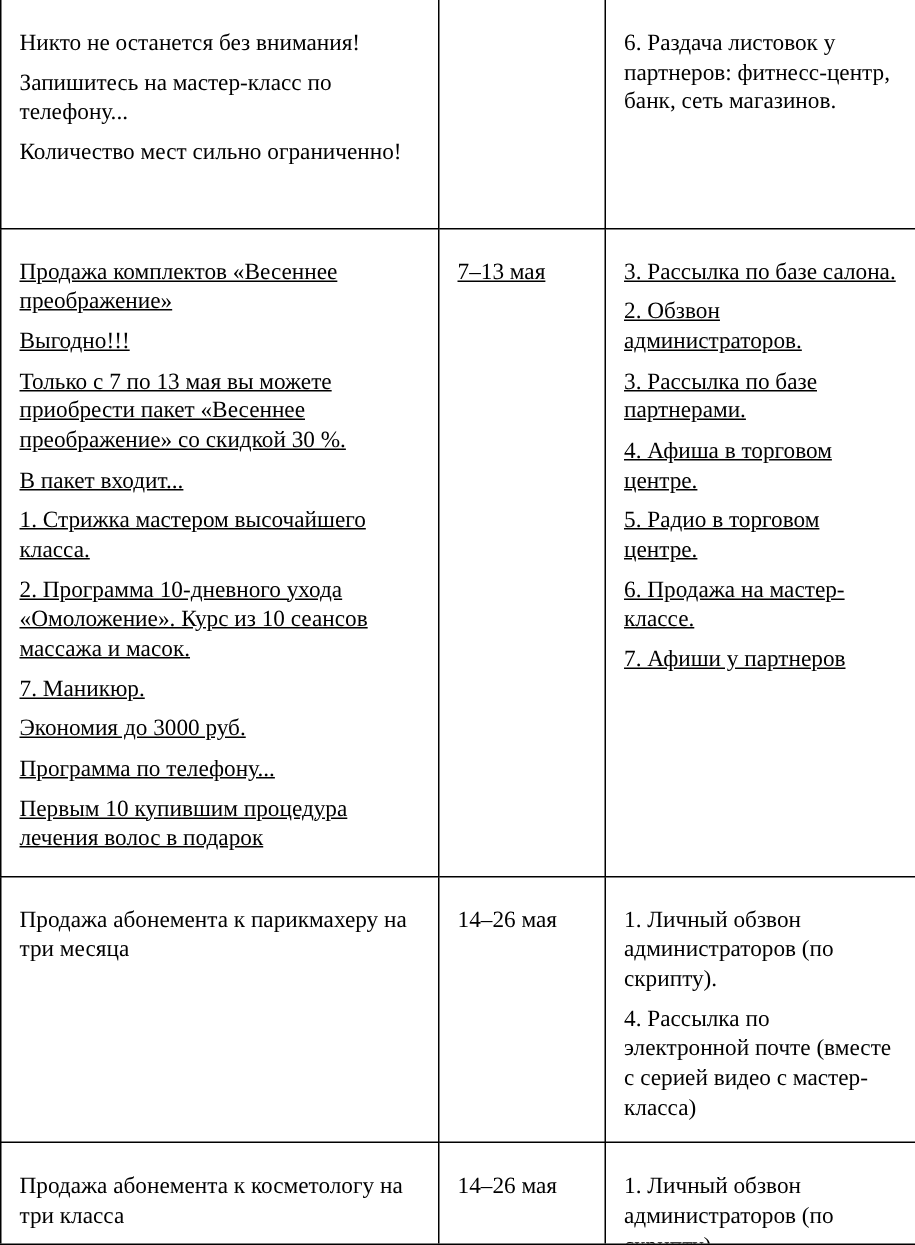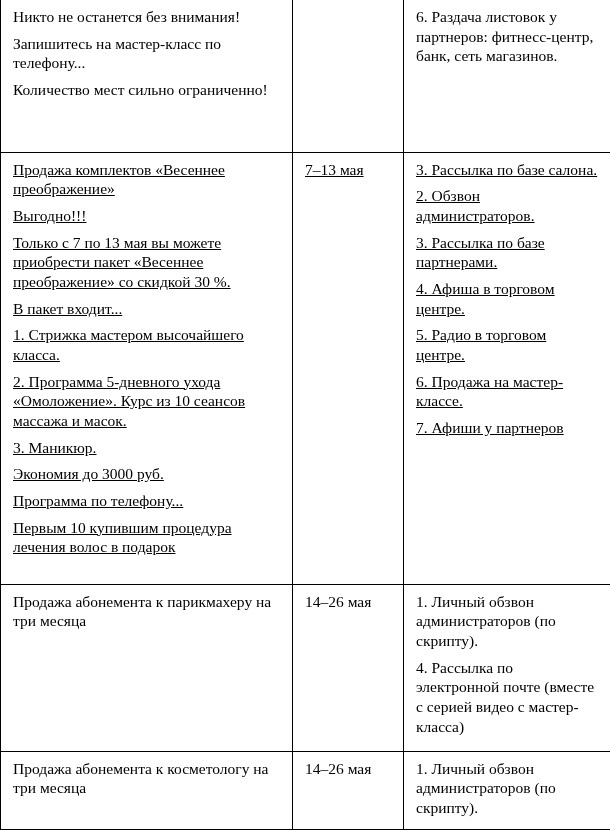--- a/index.html
+++ b/index.html
@@ -22,21 +22,21 @@
     box-sizing: content-box;
   }
   table.plan-table {
     border-collapse: collapse;
     table-layout: fixed;
     width: 610px;
   }
   table.plan-table td {
     border: 1px solid #000;
     vertical-align: top;
-    padding: 3px 12px 6px 12px;
+    padding: 15px 12px 6px 12px;
     font-size: 15.5px;
     line-height: 1.27;
   }
   tr.row-cut-top td { border-top: none; }
   tr.row-cut-bottom td { border-bottom: none; }
   td p {
     margin: 7px 0;
   }
   td p:first-child { margin-top: 4px; }
   .dates-cell p { margin-top: 6px; white-space: nowrap; }
@@ -67,22 +67,22 @@
       </td>
     </tr>
 
     <tr style="height:432px;text-decoration:underline;">
       <td class="activity-cell">
         <p>Продажа комплектов «Весеннее преображение»</p>
         <p>Выгодно!!!</p>
         <p>Только с 7 по 13 мая вы можете приобрести пакет «Весеннее преображение» со скидкой 30 %.</p>
         <p>В пакет входит...</p>
         <p>1. Стрижка мастером высочайшего класса.</p>
-        <p>2. Программа 5-дневного ухода «Омоложение». Курс из 10 сеансов массажа и масок.</p>
-        <p>3. Маникюр.</p>
+        <p>2. Программа 10-дневного ухода «Омоложение». Курс из 10 сеансов массажа и масок.</p>
+        <p>7. Маникюр.</p>
         <p>Экономия до 3000 руб.</p>
         <p>Программа по телефону...</p>
         <p>Первым 10 купившим процедура лечения волос в подарок</p>
       </td>
       <td class="dates-cell">
         <p>7–13 мая</p>
       </td>
       <td class="channels-cell">
         <p>3. Рассылка по базе салона.</p>
         <p>2. Обзвон администраторов.</p>
@@ -102,21 +102,21 @@
         <p>14–26 мая</p>
       </td>
       <td class="channels-cell">
         <p>1. Личный обзвон администраторов (по скрипту).</p>
         <p>4. Рассылка по электронной почте (вместе с серией видео с мастер-класса)</p>
       </td>
     </tr>
 
     <tr class="row-cut-bottom" style="height:110px;">
       <td class="activity-cell">
-        <p>Продажа абонемента к косметологу на три месяца</p>
+        <p>Продажа абонемента к косметологу на три класса</p>
       </td>
       <td class="dates-cell">
         <p>14–26 мая</p>
       </td>
       <td class="channels-cell">
         <p>1. Личный обзвон администраторов (по скрипту).</p>
       </td>
     </tr>
   </tbody>
     </table>

